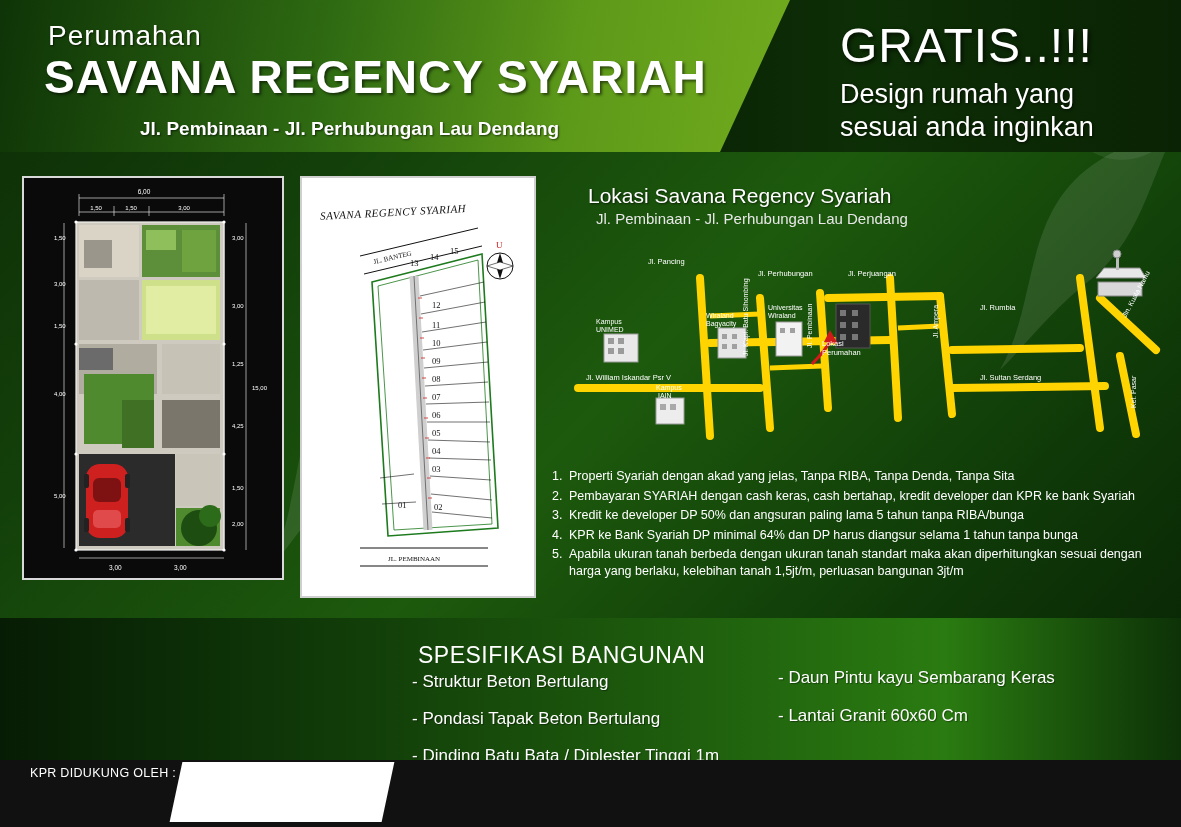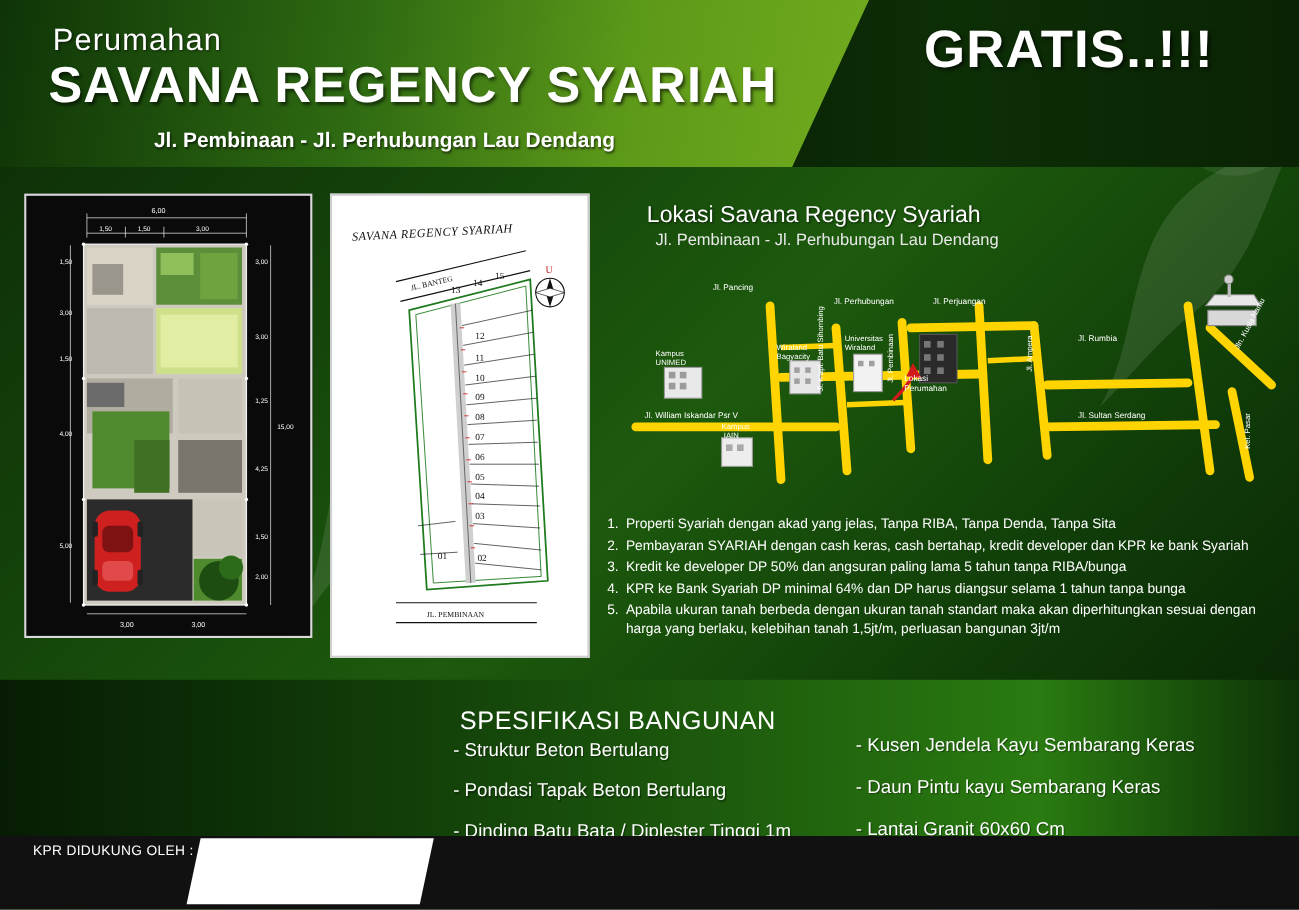--- a/index.html
+++ b/index.html
@@ -45,21 +45,21 @@
     text-shadow:2px 2px 3px rgba(0,0,0,.55);
     white-space:nowrap;
   }
   .h-sub {
     position:absolute; left:140px; top:118px;
     font-size:19px; font-weight:bold; color:#ffffff;
     text-shadow:1px 1px 2px rgba(0,0,0,.6);
   }
   .h-gratis {
     position:absolute; left:840px; top:18px;
-    font-size:48px; font-weight:bold; color:#ffffff; letter-spacing:1px;
+    font-size:48px; font-weight:normal; color:#ffffff; letter-spacing:1px;
     text-shadow:2px 2px 4px rgba(0,0,0,.7);
   }
   .h-gratis-sub {
     position:absolute; left:840px; top:78px;
     font-size:27px; color:#ffffff; line-height:1.22;
     text-shadow:1px 1px 3px rgba(0,0,0,.7);
   }
 
   
   .panel-floorplan {
@@ -173,20 +173,24 @@
       </svg>
   </div>
 
   <div class="header">
     <div class="header-green"></div>
     <div class="header-dark"></div>
     <div class="h-perumahan">Perumahan</div>
     <div class="h-title">SAVANA REGENCY SYARIAH</div>
     <div class="h-sub">Jl. Pembinaan - Jl. Perhubungan Lau Dendang</div>
     <div class="h-gratis">GRATIS..!!!</div>
+    <div class="h-gratis-sub">
+      <span>Design rumah yang</span><br>
+      <span>sesuai anda inginkan</span>
+    </div>
   </div>
 
   <div class="panel-floorplan">
     <svg width="258" height="400" viewBox="0 0 258 400">
       <rect x="0" y="0" width="258" height="400" fill="#0a0a0a"></rect>
 
       <g stroke="#ffffff" stroke-width="0.6" fill="none">
         <line x1="55" y1="20" x2="200" y2="20"></line>
         <line x1="55" y1="34" x2="200" y2="34"></line>
         <line x1="55" y1="16" x2="55" y2="38"></line>
@@ -482,21 +486,20 @@
 
   <div class="spec-band"></div>
   <div class="spec-title">SPESIFIKASI BANGUNAN</div>
   <div class="spec-col-a">
     <div class="spec-item">- Struktur Beton Bertulang</div>
     <div class="spec-item">- Pondasi Tapak Beton Bertulang</div>
     <div class="spec-item">- Dinding Batu Bata / Diplester Tinggi 1m</div>
     <div class="spec-item">- Atap Genteng Metal Roof, Baja Ringan</div>
   </div>
   <div class="spec-col-b">
-    <div class="spec-item">- Kusen Jendela Kayu Sembarang Keras</div>
     <div class="spec-item">- Daun Pintu kayu Sembarang Keras</div>
     <div class="spec-item">- Lantai Granit 60x60 Cm</div>
   </div>
 
   <div class="footer"></div>
   <div class="footer-label">KPR DIDUKUNG OLEH :</div>
   <div class="bank-strip"></div>
 
 </div>
 

